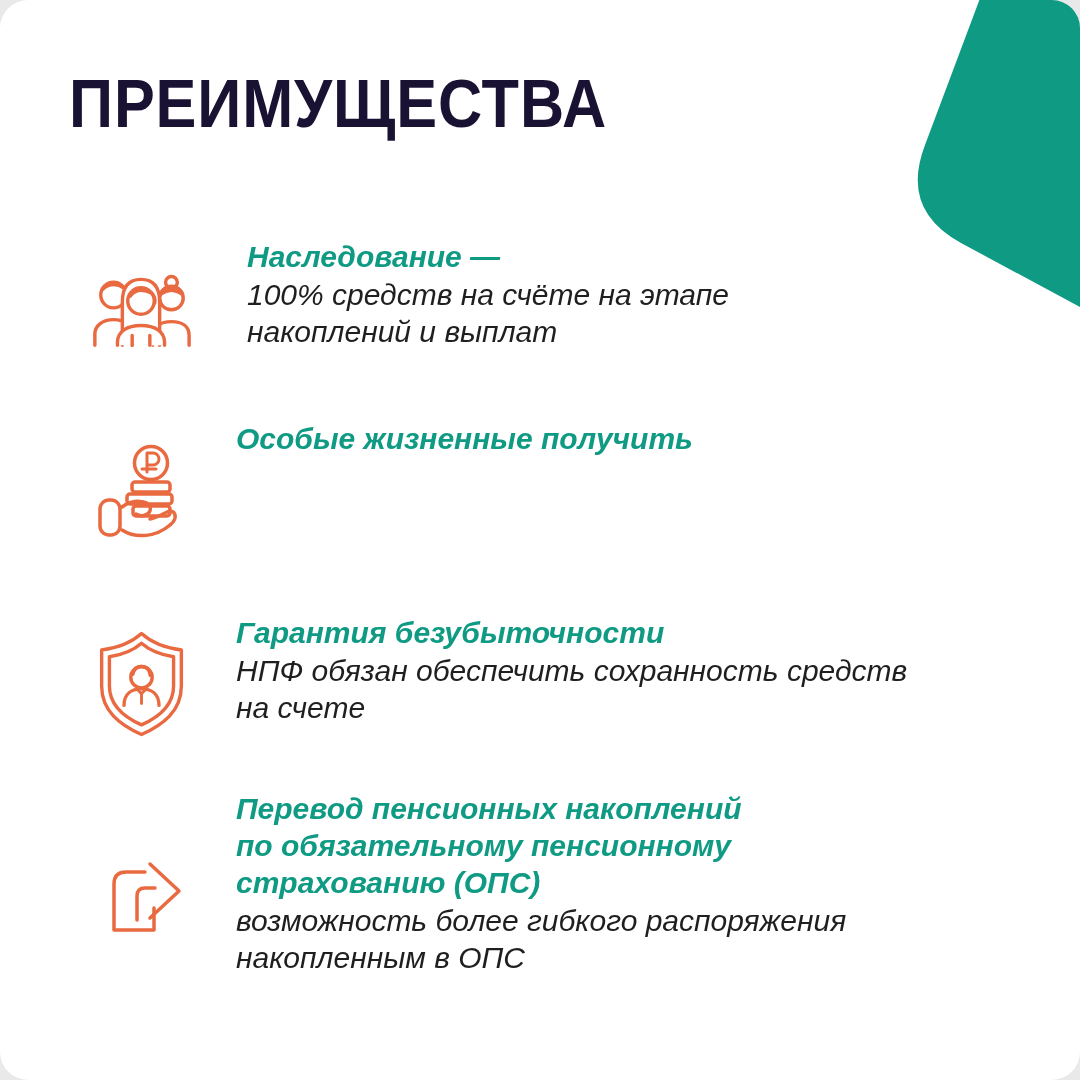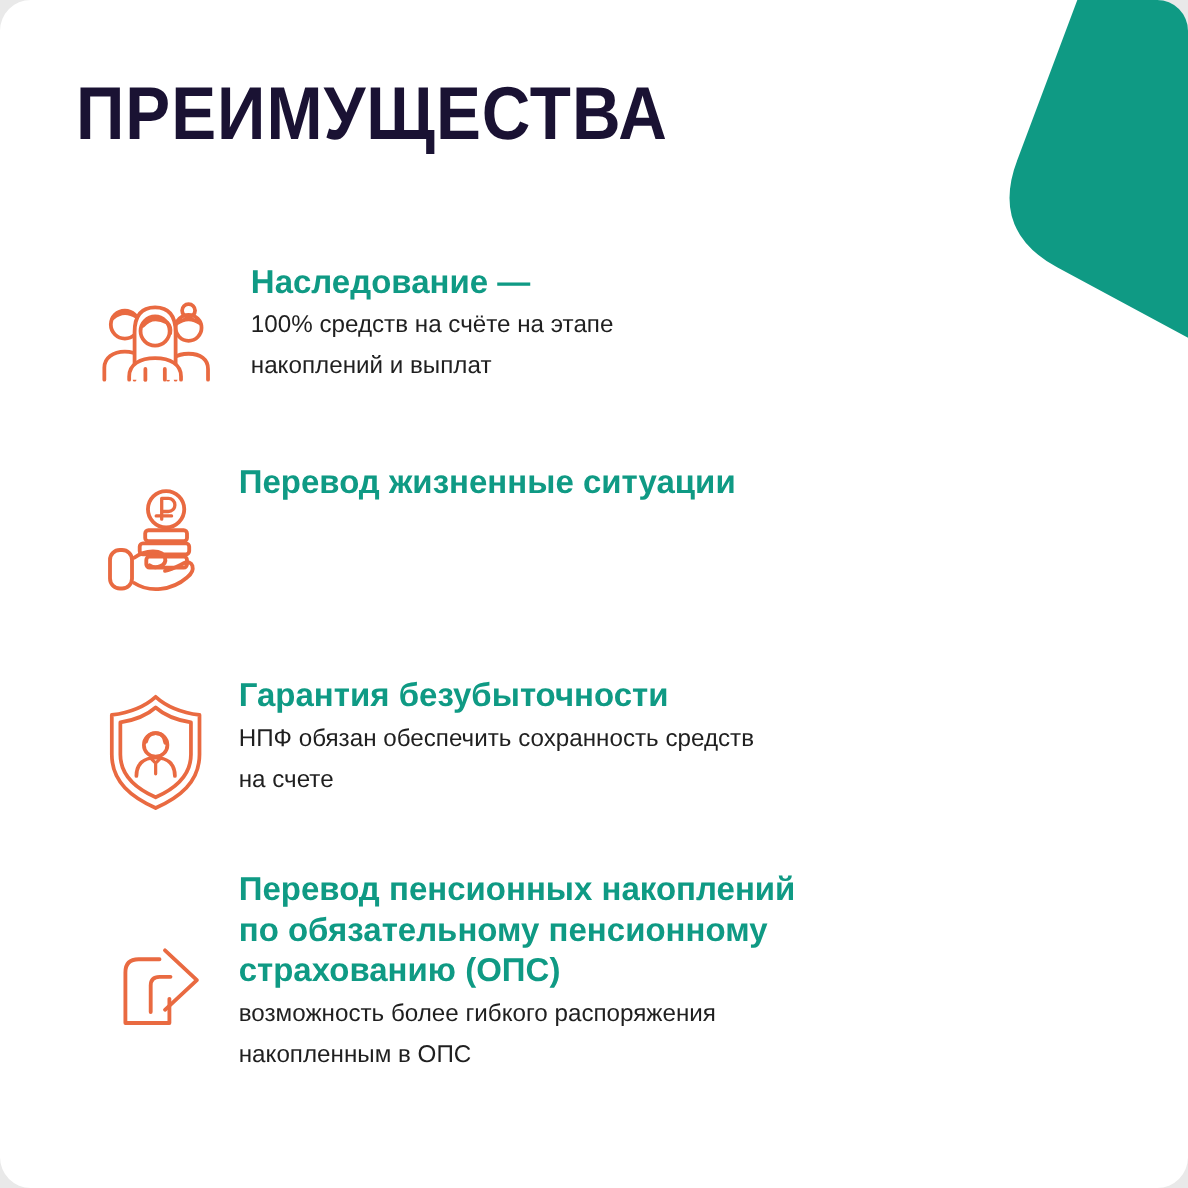--- a/index.html
+++ b/index.html
@@ -29,22 +29,23 @@
     position:absolute;left:69px;top:64px;
     font-size:68px;font-weight:bold;
     letter-spacing:1px;
     color:var(--navy);
     transform:scaleX(0.9);
     transform-origin:0 0;
     white-space:nowrap;
   }
   .row{
     position:absolute;left:87px;
-    display:flex;gap:22px;
+    display:flex;gap:41px;
     width:900px;
+    font-style:italic;
   }
   .row1{top:238px;}
   .row2{top:420px;}
   .row3{top:614px;}
   .row4{top:790px;}
   .icon{
     flex:0 0 108px;width:108px;
     display:flex;justify-content:center;align-items:flex-start;
     color:var(--orange);
   }
@@ -56,21 +57,21 @@
   .text{flex:1;}
   .row1 .text{padding-left:11px;}
   .item-title{
     color:var(--teal);
     font-size:30px;font-weight:bold;
     line-height:37px;
     white-space:pre-line;
   }
   .item-body{
     color:var(--text);
-    font-size:22px;
+    font-size:30px;
     line-height:37px;
     white-space:pre-line;
     margin-top:1px;
   }
 </style>
 </head>
 <body>
 
 <div class="canvas">
 
@@ -117,21 +118,21 @@
           <rect x="41" y="45" width="38" height="10" rx="3" fill="#fff"></rect>
           <rect x="36" y="57" width="45" height="10" rx="3" fill="#fff"></rect>
           <rect x="42" y="69" width="37" height="10" rx="3" fill="#fff"></rect>
           <rect x="9" y="63" width="20" height="35" rx="9"></rect>
           <path d="M31,70 C42,62 57,63 59,70 C61,77 51,81 45,77"></path>
           <path d="M31,93 C45,102 65,100 79,88 C88,81 84,71 76,75 C70,78 65,81 59,82"></path>
         </g>
       </svg>
     </div>
     <div class="text">
-      <div class="item-title">Перевод жизненные ситуации</div>
+      <div class="item-title">Особые жизненные получить</div>
     </div>
   </div>
 
   <div class="row row4">
     <div class="icon">
       <svg width="96" height="100" viewBox="0 0 96 100">
         <g fill="none" stroke="currentColor" stroke-width="3.5" stroke-linecap="round" stroke-linejoin="round">
           <path d="M52,29 H33 Q21,29 21,41 V87 H61 V65"></path>
           <path d="M44,77 V53 Q44,45 52,45 H62"></path>
           <path d="M57,21 L86,48 L57,75"></path>

